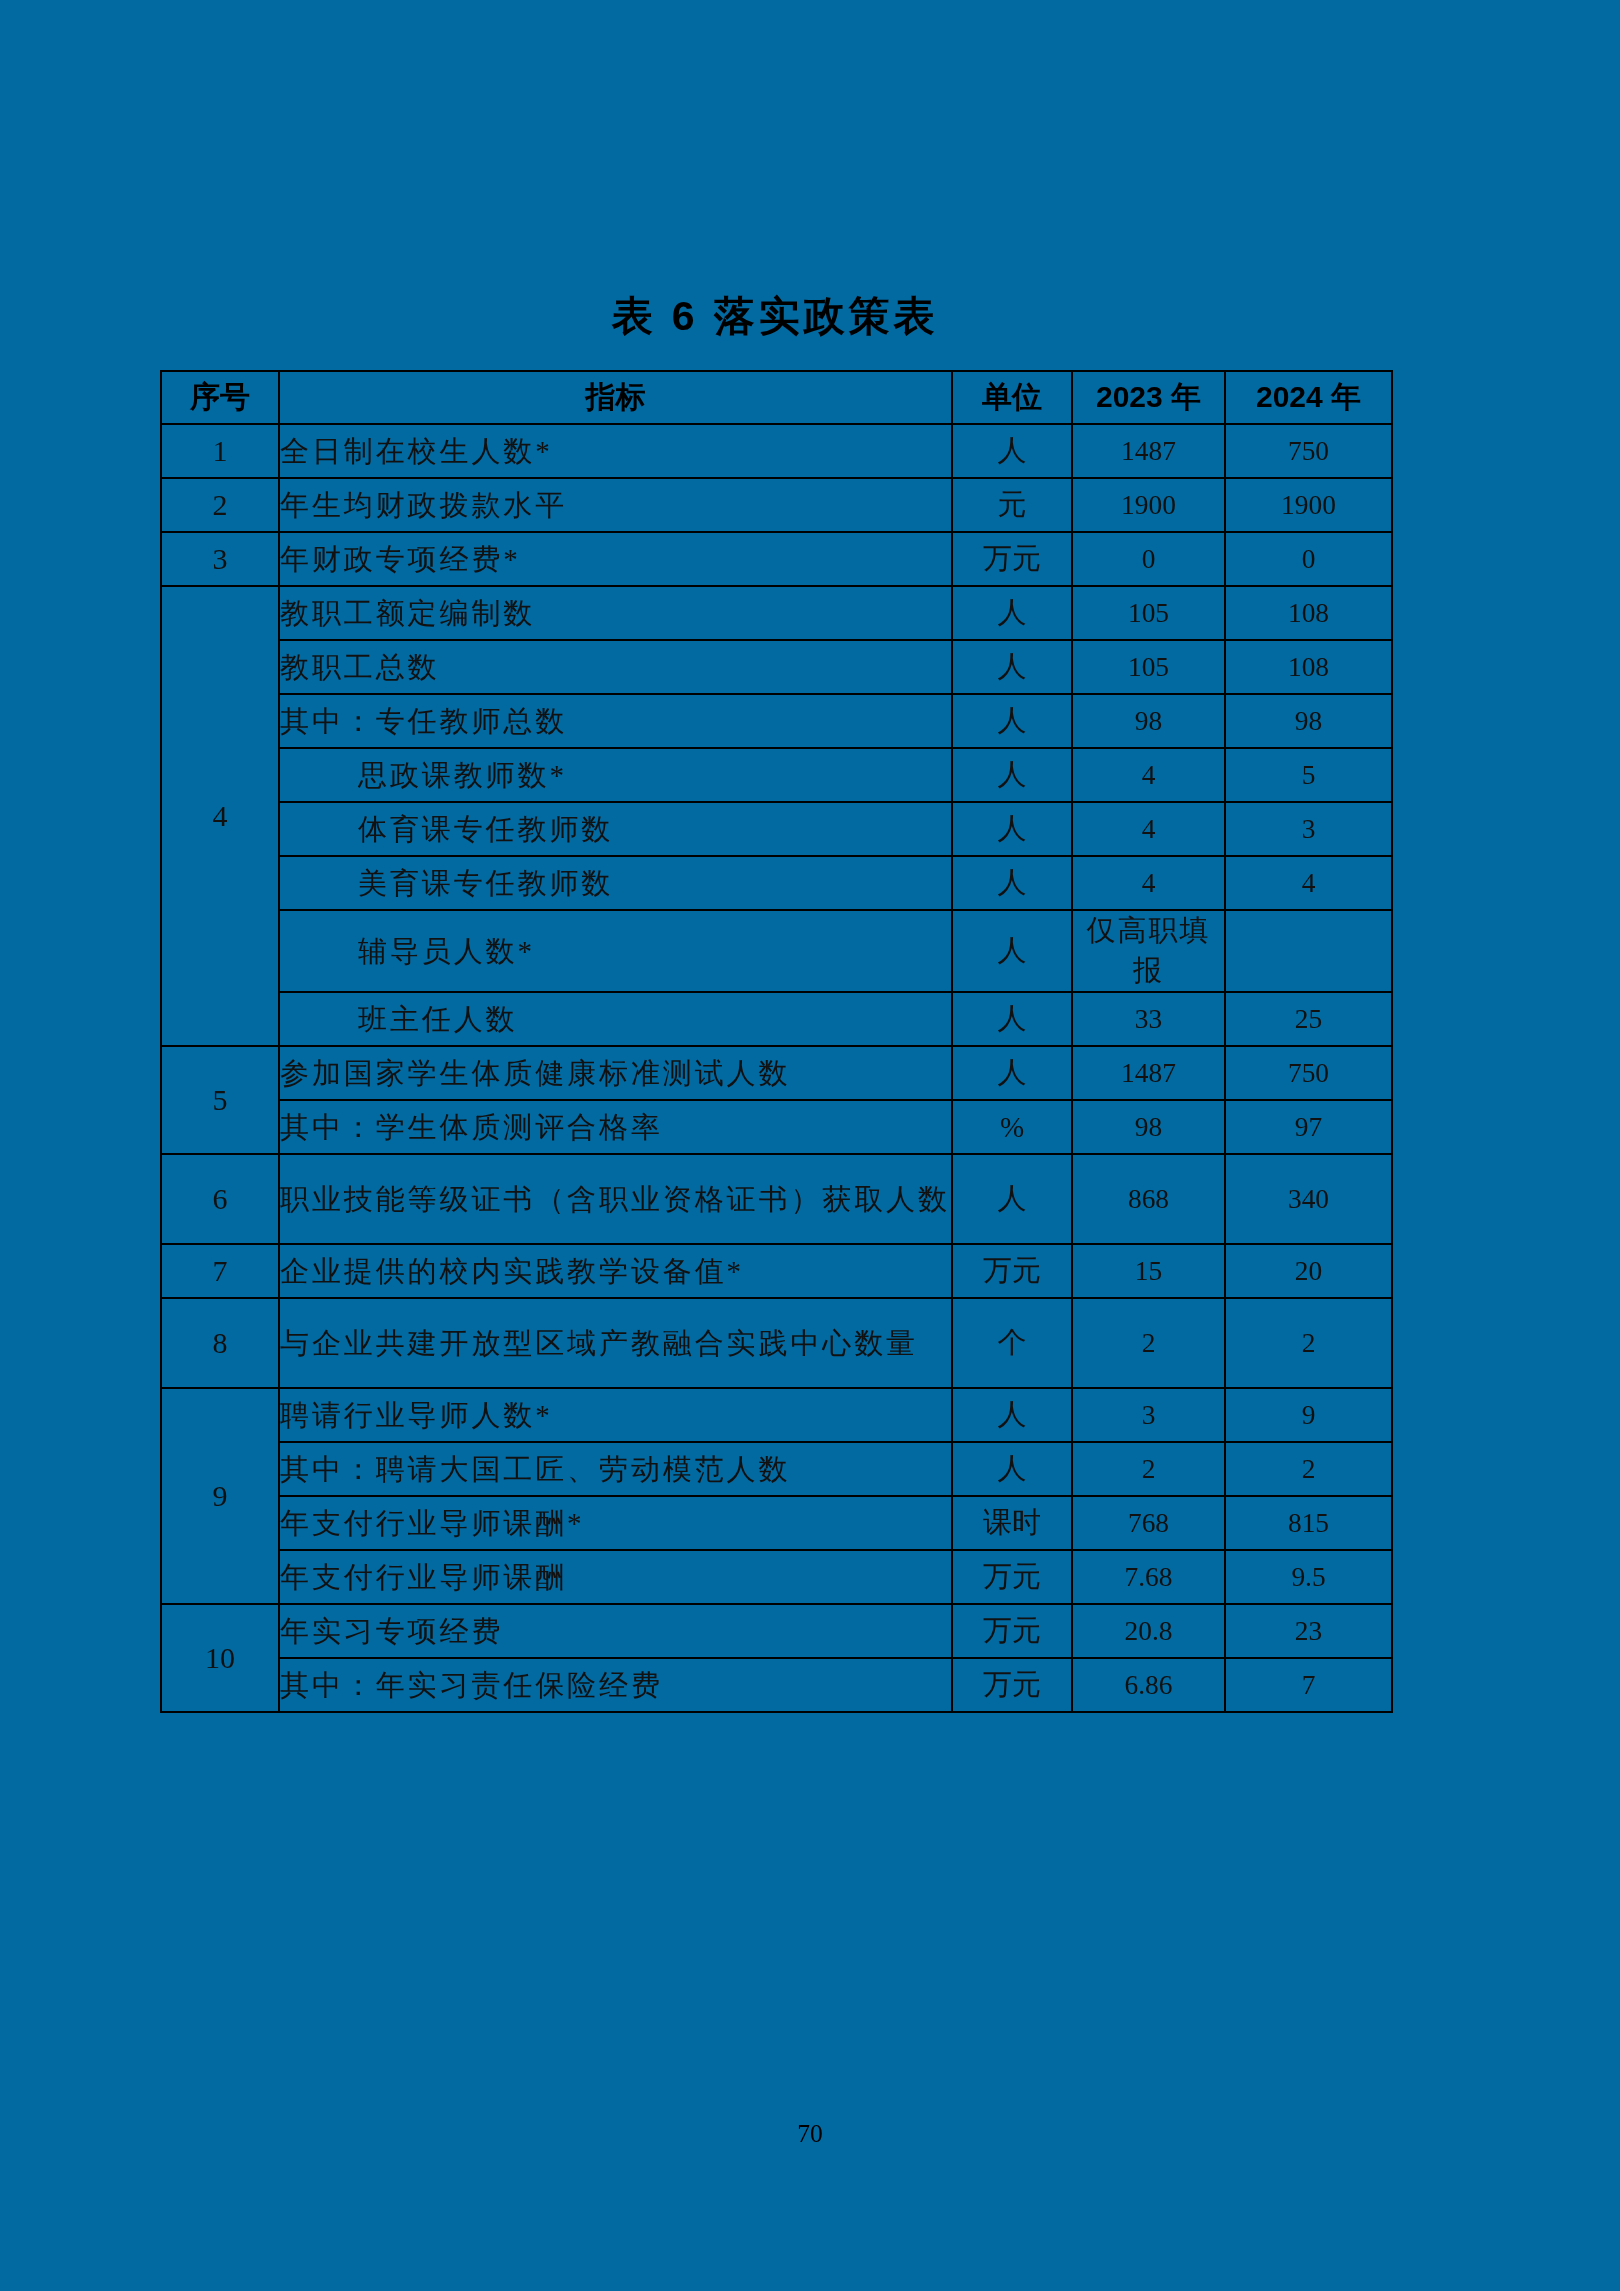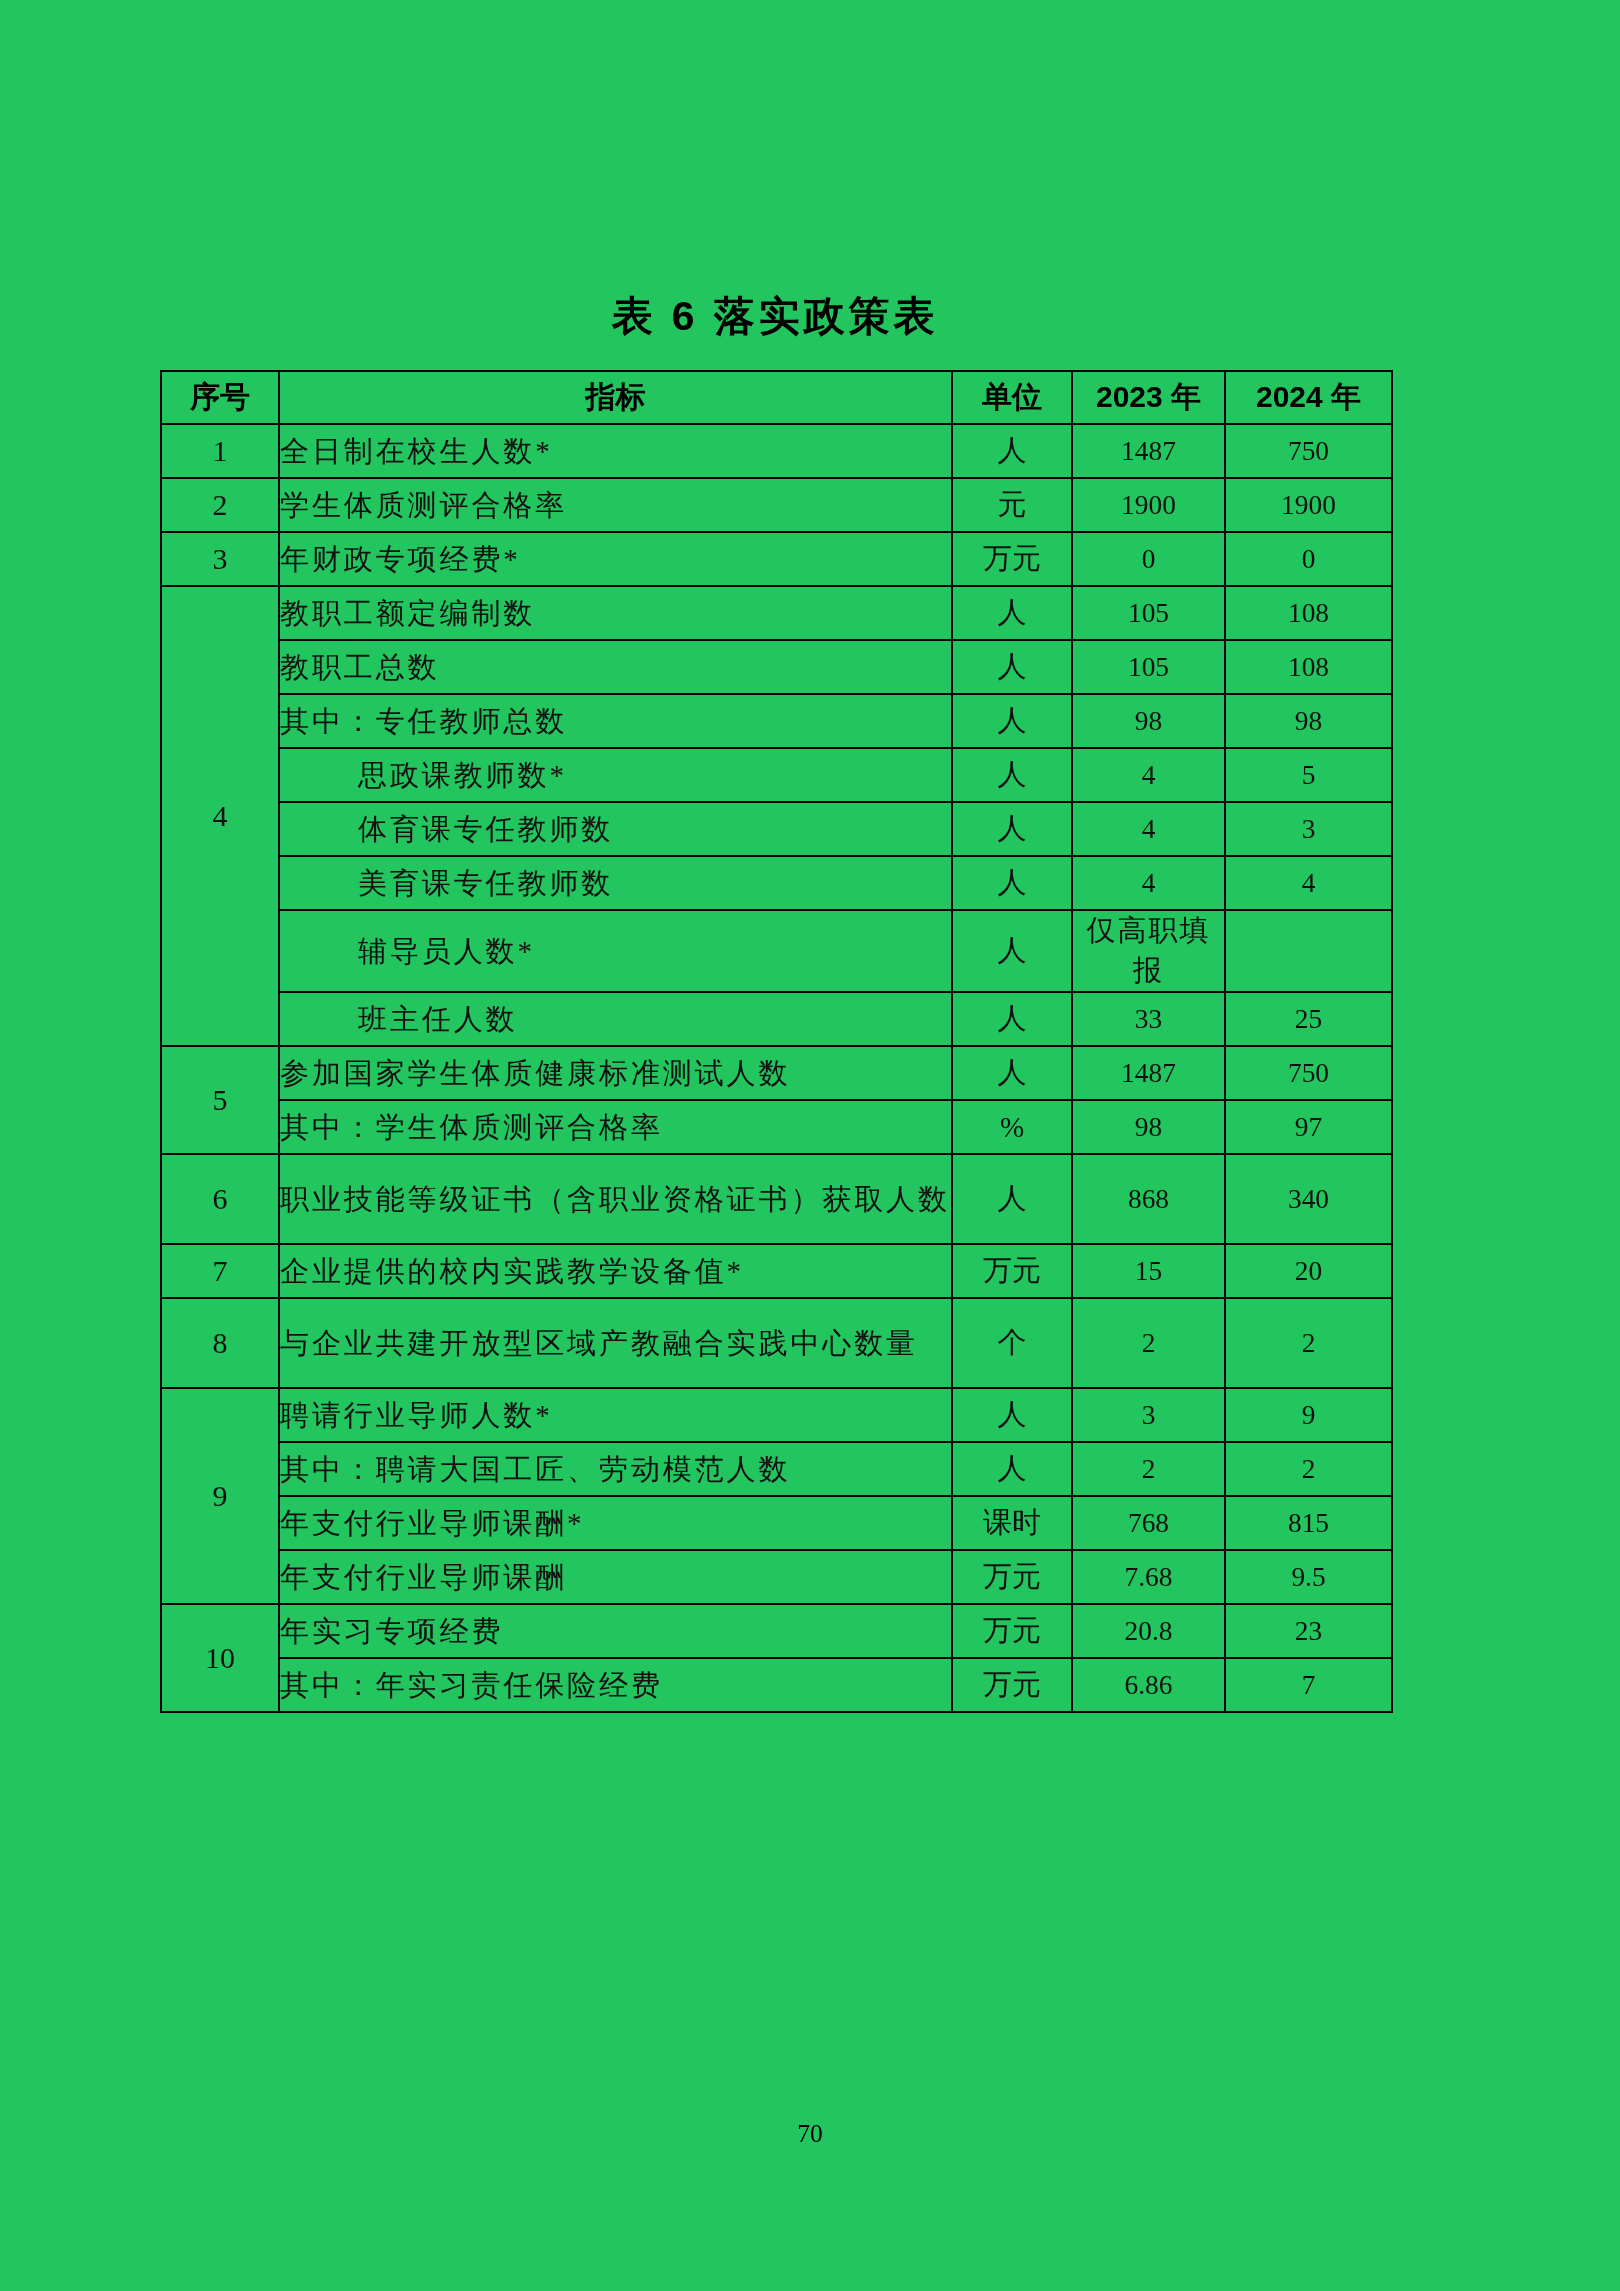--- a/index.html
+++ b/index.html
@@ -4,21 +4,21 @@
 <style>
   html, body {
     margin: 0;
     padding: 0;
     background: #ffffff;
   }
   .page {
     position: relative;
     width: 1620px;
     height: 2292px;
-    background: #22c55e;
+    background: #0369a1;
     color: #111111;
     font-family: "Liberation Serif", serif;
     overflow: hidden;
   }
   .doc-title {
     position: absolute;
     top: 289px;
     left: 160px;
     width: 1230px;
     margin: 0;
@@ -127,21 +127,21 @@
     <tbody>
       <tr class="h-std">
         <td class="c-no">1</td>
         <td class="c-ind">全日制在校生人数*</td>
         <td class="c-unit">人</td>
         <td class="c-val">1487</td>
         <td class="c-val">750</td>
       </tr>
       <tr class="h-std">
         <td class="c-no">2</td>
-        <td class="c-ind">学生体质测评合格率</td>
+        <td class="c-ind">年生均财政拨款水平</td>
         <td class="c-unit">元</td>
         <td class="c-val">1900</td>
         <td class="c-val">1900</td>
       </tr>
       <tr class="h-std">
         <td class="c-no">3</td>
         <td class="c-ind">年财政专项经费*</td>
         <td class="c-unit">万元</td>
         <td class="c-val">0</td>
         <td class="c-val">0</td>

